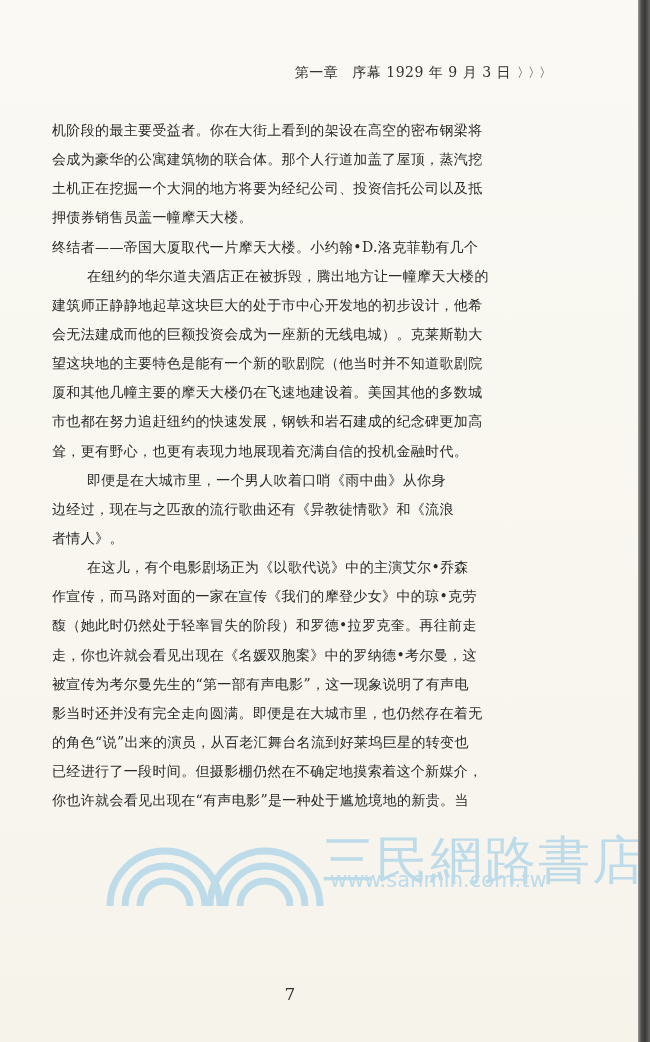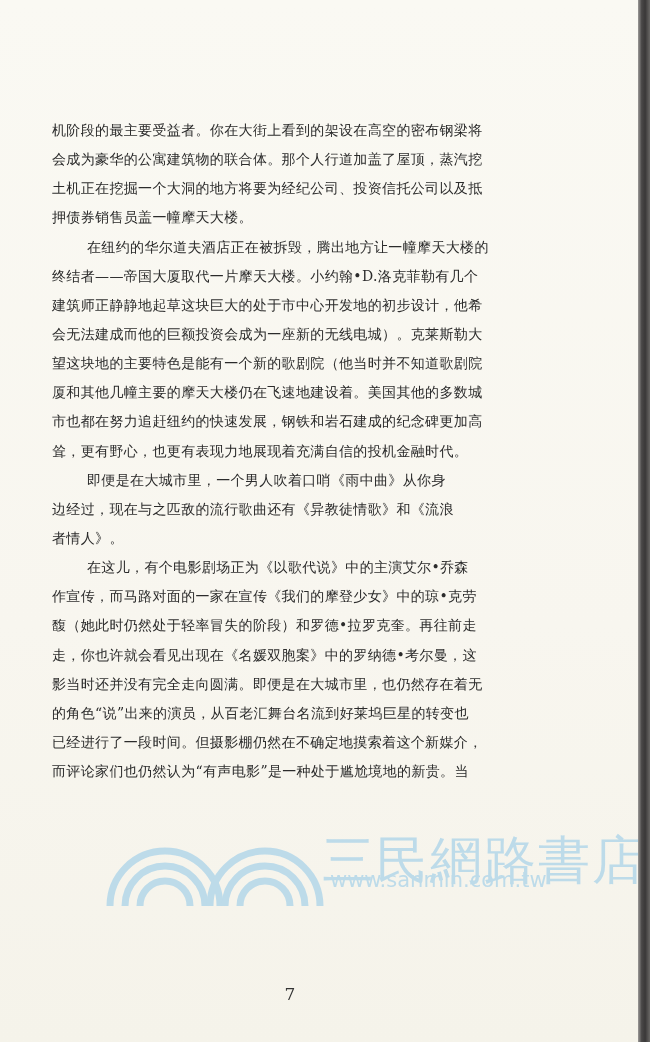--- a/index.html
+++ b/index.html
@@ -46,49 +46,53 @@
   .watermark .wm-url {
     position: absolute; left: 230px; top: 42px; font-size: 21px; color: #8fc7e8;
     font-family: "DejaVu Sans", sans-serif; white-space: nowrap;
   }
 </style>
 </head>
 <body>
 
 <div class="page">
 
+  <div class="running-head">
+    <span>第一章</span><span class="sep"></span><span>序幕 1929 年 9 月 3 日</span><span class="arrows">〉〉〉</span>
+  </div>
 
   <div class="body-text">
 
     <div class="line">机阶段的最主要受益者。你在大街上看到的架设在高空的密布钢梁将</div>
     <div class="line">会成为豪华的公寓建筑物的联合体。那个人行道加盖了屋顶，蒸汽挖</div>
     <div class="line">土机正在挖掘一个大洞的地方将要为经纪公司、投资信托公司以及抵</div>
     <div class="line">押债券销售员盖一幢摩天大楼。</div>
 
+    <div class="line">终结者——帝国大厦取代一片摩天大楼。小约翰•D.洛克菲勒有几个</div>
     <div class="line indent">在纽约的华尔道夫酒店正在被拆毁，腾出地方让一幢摩天大楼的</div>
-    <div class="line">终结者——帝国大厦取代一片摩天大楼。小约翰•D.洛克菲勒有几个</div>
     <div class="line">建筑师正静静地起草这块巨大的处于市中心开发地的初步设计，他希</div>
     <div class="line">会无法建成而他的巨额投资会成为一座新的无线电城）。克莱斯勒大</div>
     <div class="line">望这块地的主要特色是能有一个新的歌剧院（他当时并不知道歌剧院</div>
     <div class="line">厦和其他几幢主要的摩天大楼仍在飞速地建设着。美国其他的多数城</div>
     <div class="line">市也都在努力追赶纽约的快速发展，钢铁和岩石建成的纪念碑更加高</div>
     <div class="line">耸，更有野心，也更有表现力地展现着充满自信的投机金融时代。</div>
 
     <div class="line indent">即便是在大城市里，一个男人吹着口哨《雨中曲》从你身</div>
     <div class="line">边经过，现在与之匹敌的流行歌曲还有《异教徒情歌》和《流浪</div>
     <div class="line">者情人》。</div>
 
     <div class="line indent">在这儿，有个电影剧场正为《以歌代说》中的主演艾尔•乔森</div>
     <div class="line">作宣传，而马路对面的一家在宣传《我们的摩登少女》中的琼•克劳</div>
     <div class="line">馥（她此时仍然处于轻率冒失的阶段）和罗德•拉罗克奎。再往前走</div>
     <div class="line">走，你也许就会看见出现在《名媛双胞案》中的罗纳德•考尔曼，这</div>
+    <div class="line">被宣传为考尔曼先生的“第一部有声电影”，这一现象说明了有声电</div>
     <div class="line">影当时还并没有完全走向圆满。即便是在大城市里，也仍然存在着无</div>
     <div class="line">的角色“说”出来的演员，从百老汇舞台名流到好莱坞巨星的转变也</div>
     <div class="line">已经进行了一段时间。但摄影棚仍然在不确定地摸索着这个新媒介，</div>
-    <div class="line">而评论家们也仍然认为“有声电影”是一种处于尴尬境地的新贵。当</div>
+    <div class="line">你也许就会看见出现在“有声电影”是一种处于尴尬境地的新贵。当</div>
   </div>
 
   <div class="watermark">
     <svg class="arcs" width="230" height="80" viewBox="0 0 230 80">
       <g fill="none" stroke="#8fc7e8" stroke-width="7">
         <path d="M10 80 A55 55 0 0 1 120 80"></path>
         <path d="M25 80 A40 40 0 0 1 105 80"></path>
         <path d="M40 80 A25 25 0 0 1 90 80"></path>
         <path d="M110 80 A55 55 0 0 1 220 80"></path>
         <path d="M125 80 A40 40 0 0 1 205 80"></path>

